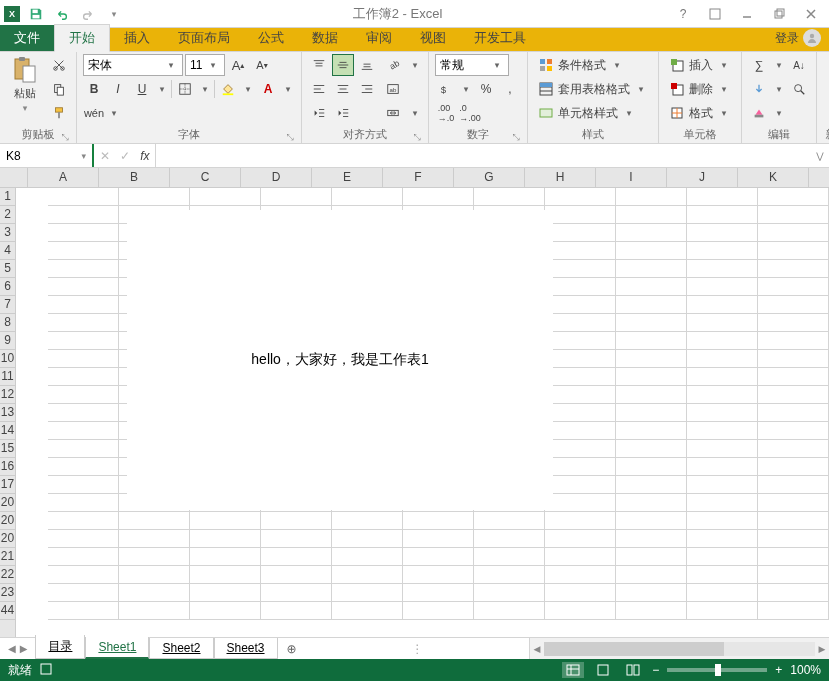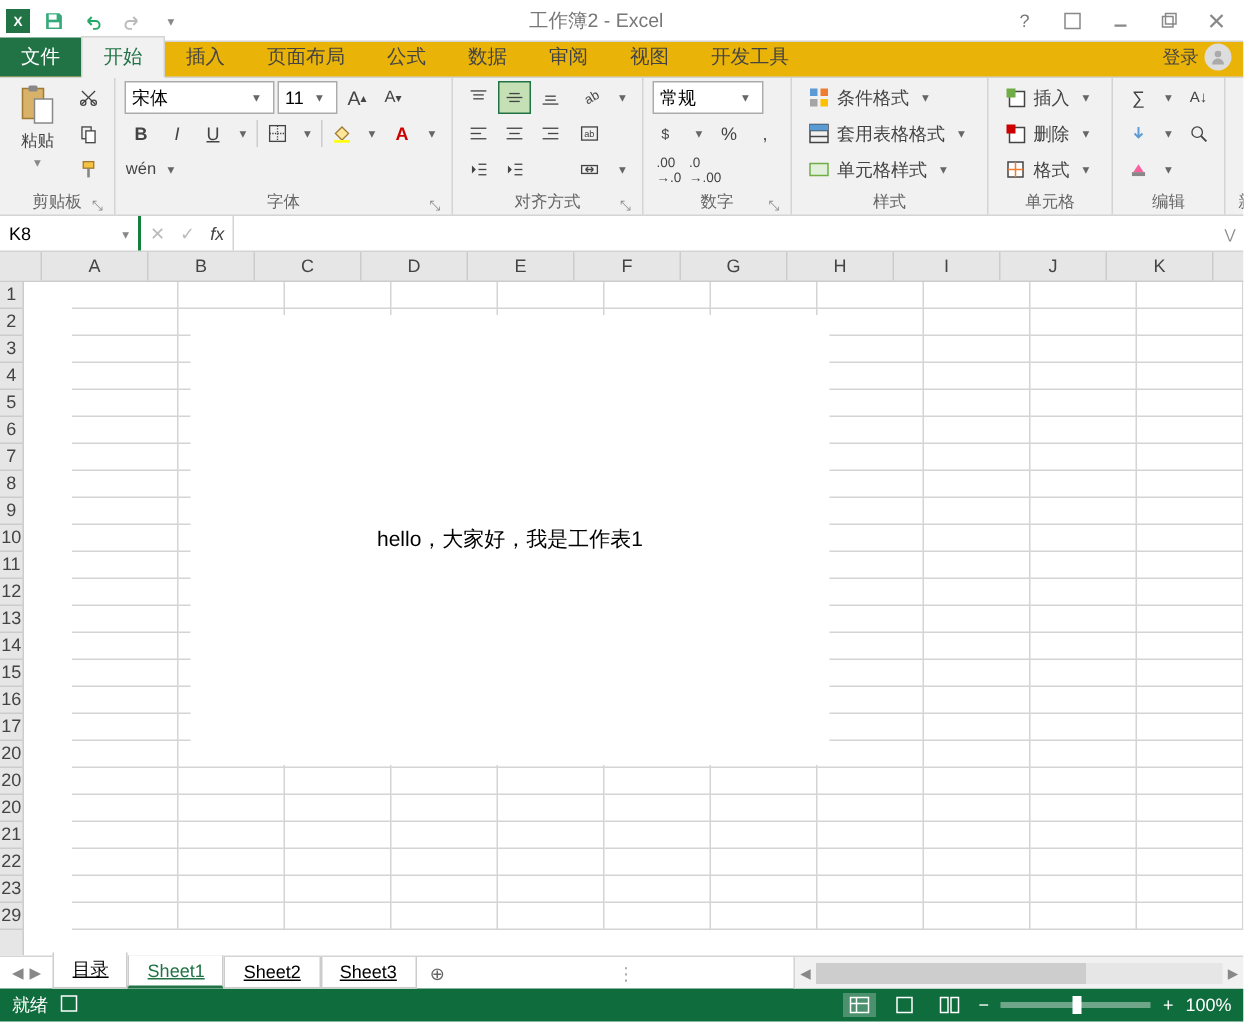--- a/index.html
+++ b/index.html
@@ -552,21 +552,21 @@
         <div class="rh">14</div>
         <div class="rh">15</div>
         <div class="rh">16</div>
         <div class="rh">17</div>
         <div class="rh">20</div>
         <div class="rh">20</div>
         <div class="rh">20</div>
         <div class="rh">21</div>
         <div class="rh">22</div>
         <div class="rh">23</div>
-        <div class="rh">29</div>
+        <div class="rh">44</div>
       </div>
     <div class="cells" id="cells">
       <div class="textbox">
           <span>hello，大家好，我是工作表1</span>
         </div>
     <div class="crow">
           <div class="cell"></div>
           <div class="cell"></div>
           <div class="cell"></div>
           <div class="cell"></div>

